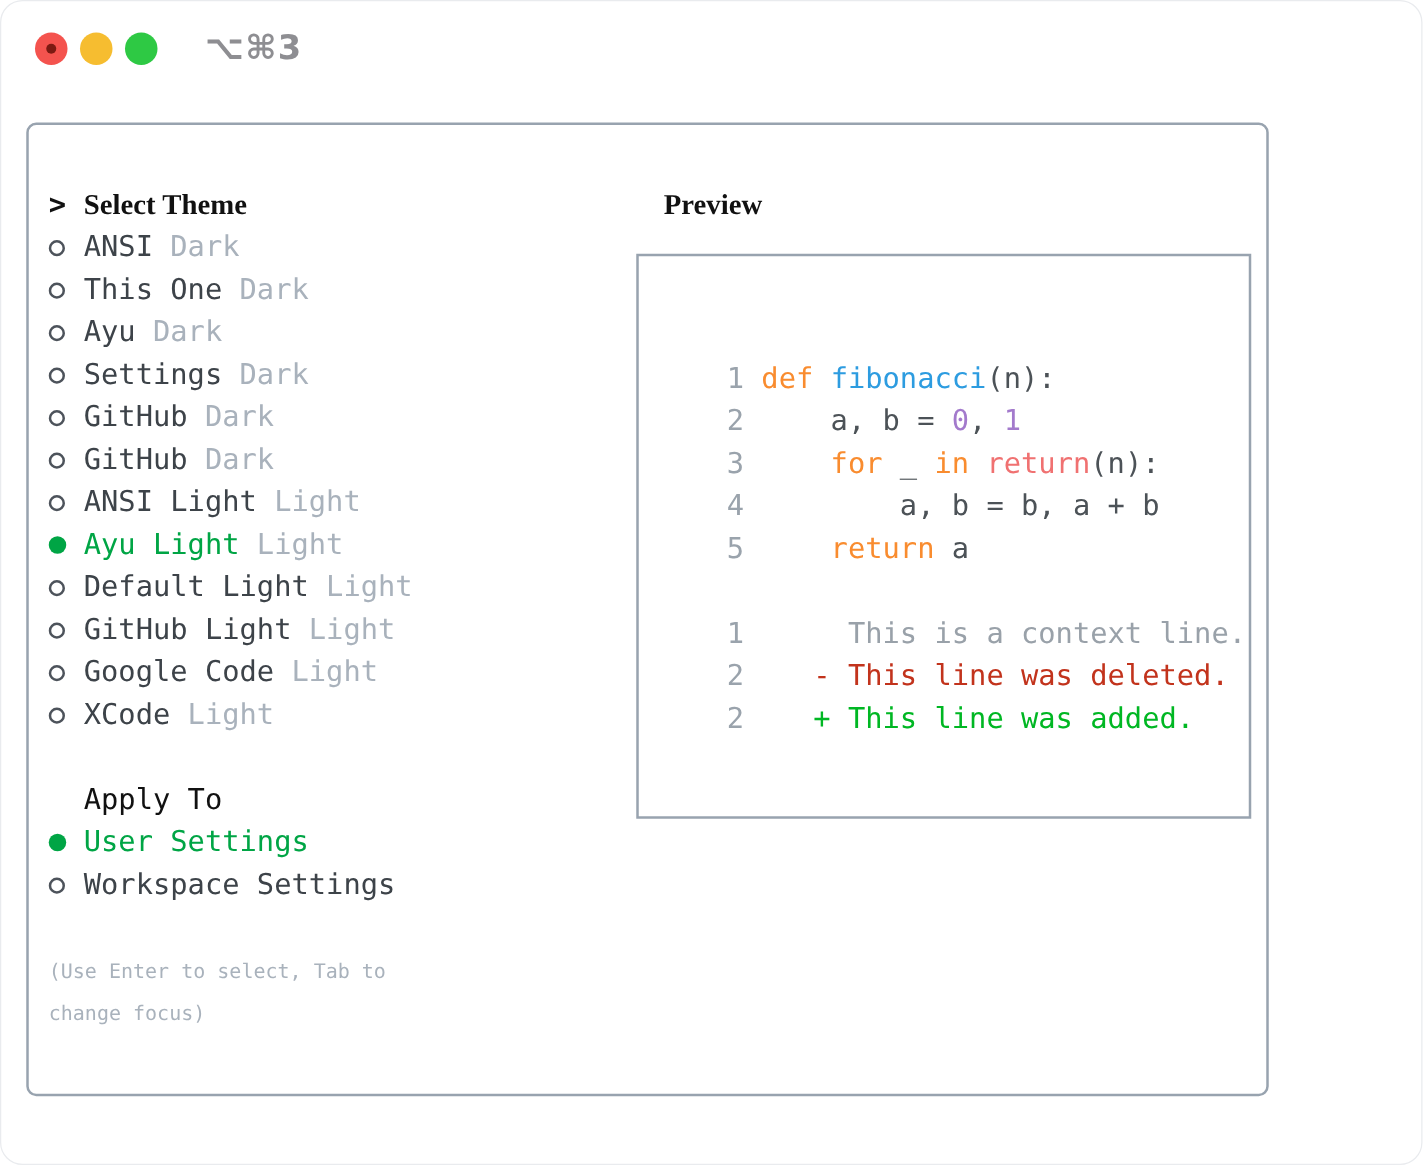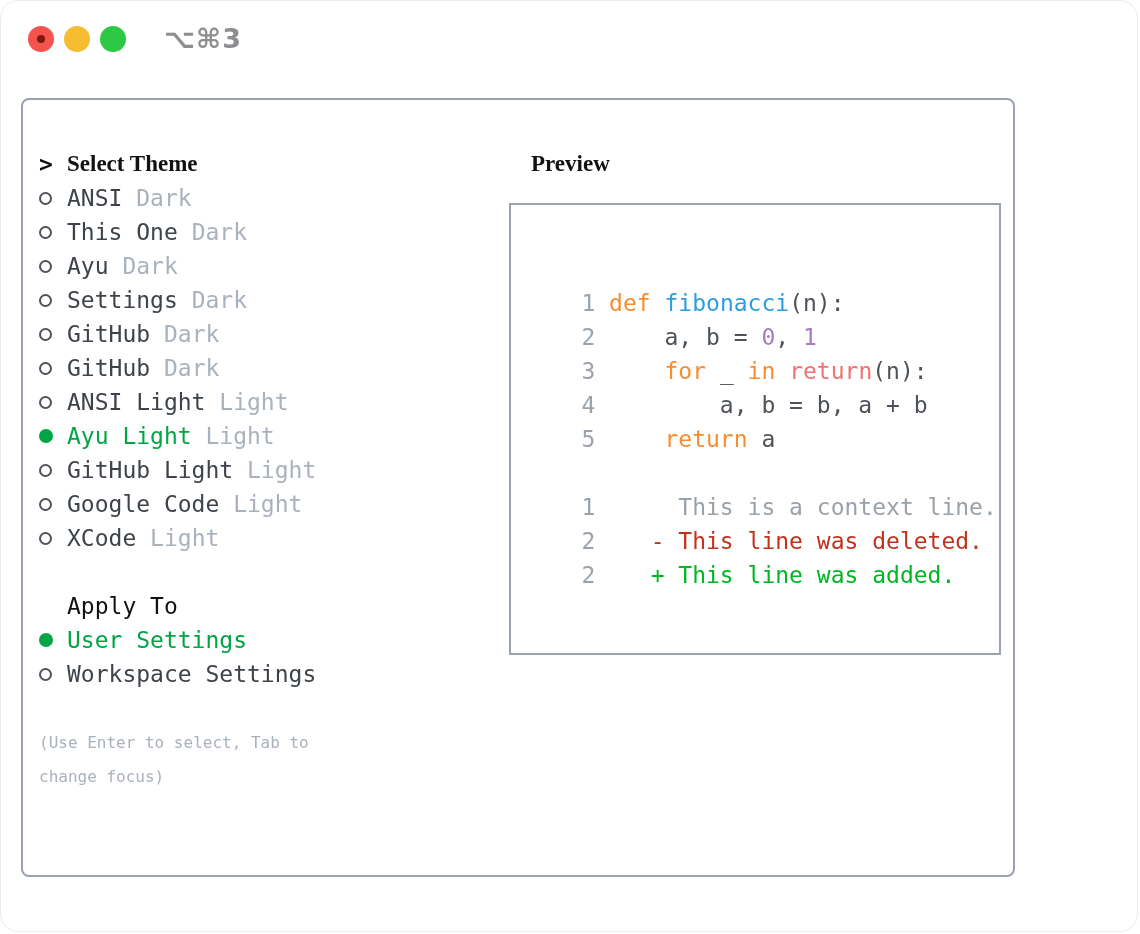--- a/index.html
+++ b/index.html
@@ -129,20 +129,26 @@
           <div class="row option selected">
     <span class="marker">
               <span class="dot"></span>
             </span>
     <span class="label"><span class="name">Ayu Light</span><span class="variant"> Light</span></span>
   </div>
           <div class="row option">
     <span class="marker">
               <span class="dot"></span>
             </span>
+    <span class="label"><span class="name">Default Light</span><span class="variant"> Light</span></span>
+  </div>
+          <div class="row option">
+    <span class="marker">
+              <span class="dot"></span>
+            </span>
     <span class="label"><span class="name">GitHub Light</span><span class="variant"> Light</span></span>
   </div>
           <div class="row option">
     <span class="marker">
               <span class="dot"></span>
             </span>
     <span class="label"><span class="name">Google Code</span><span class="variant"> Light</span></span>
   </div>
           <div class="row option">
     <span class="marker">

